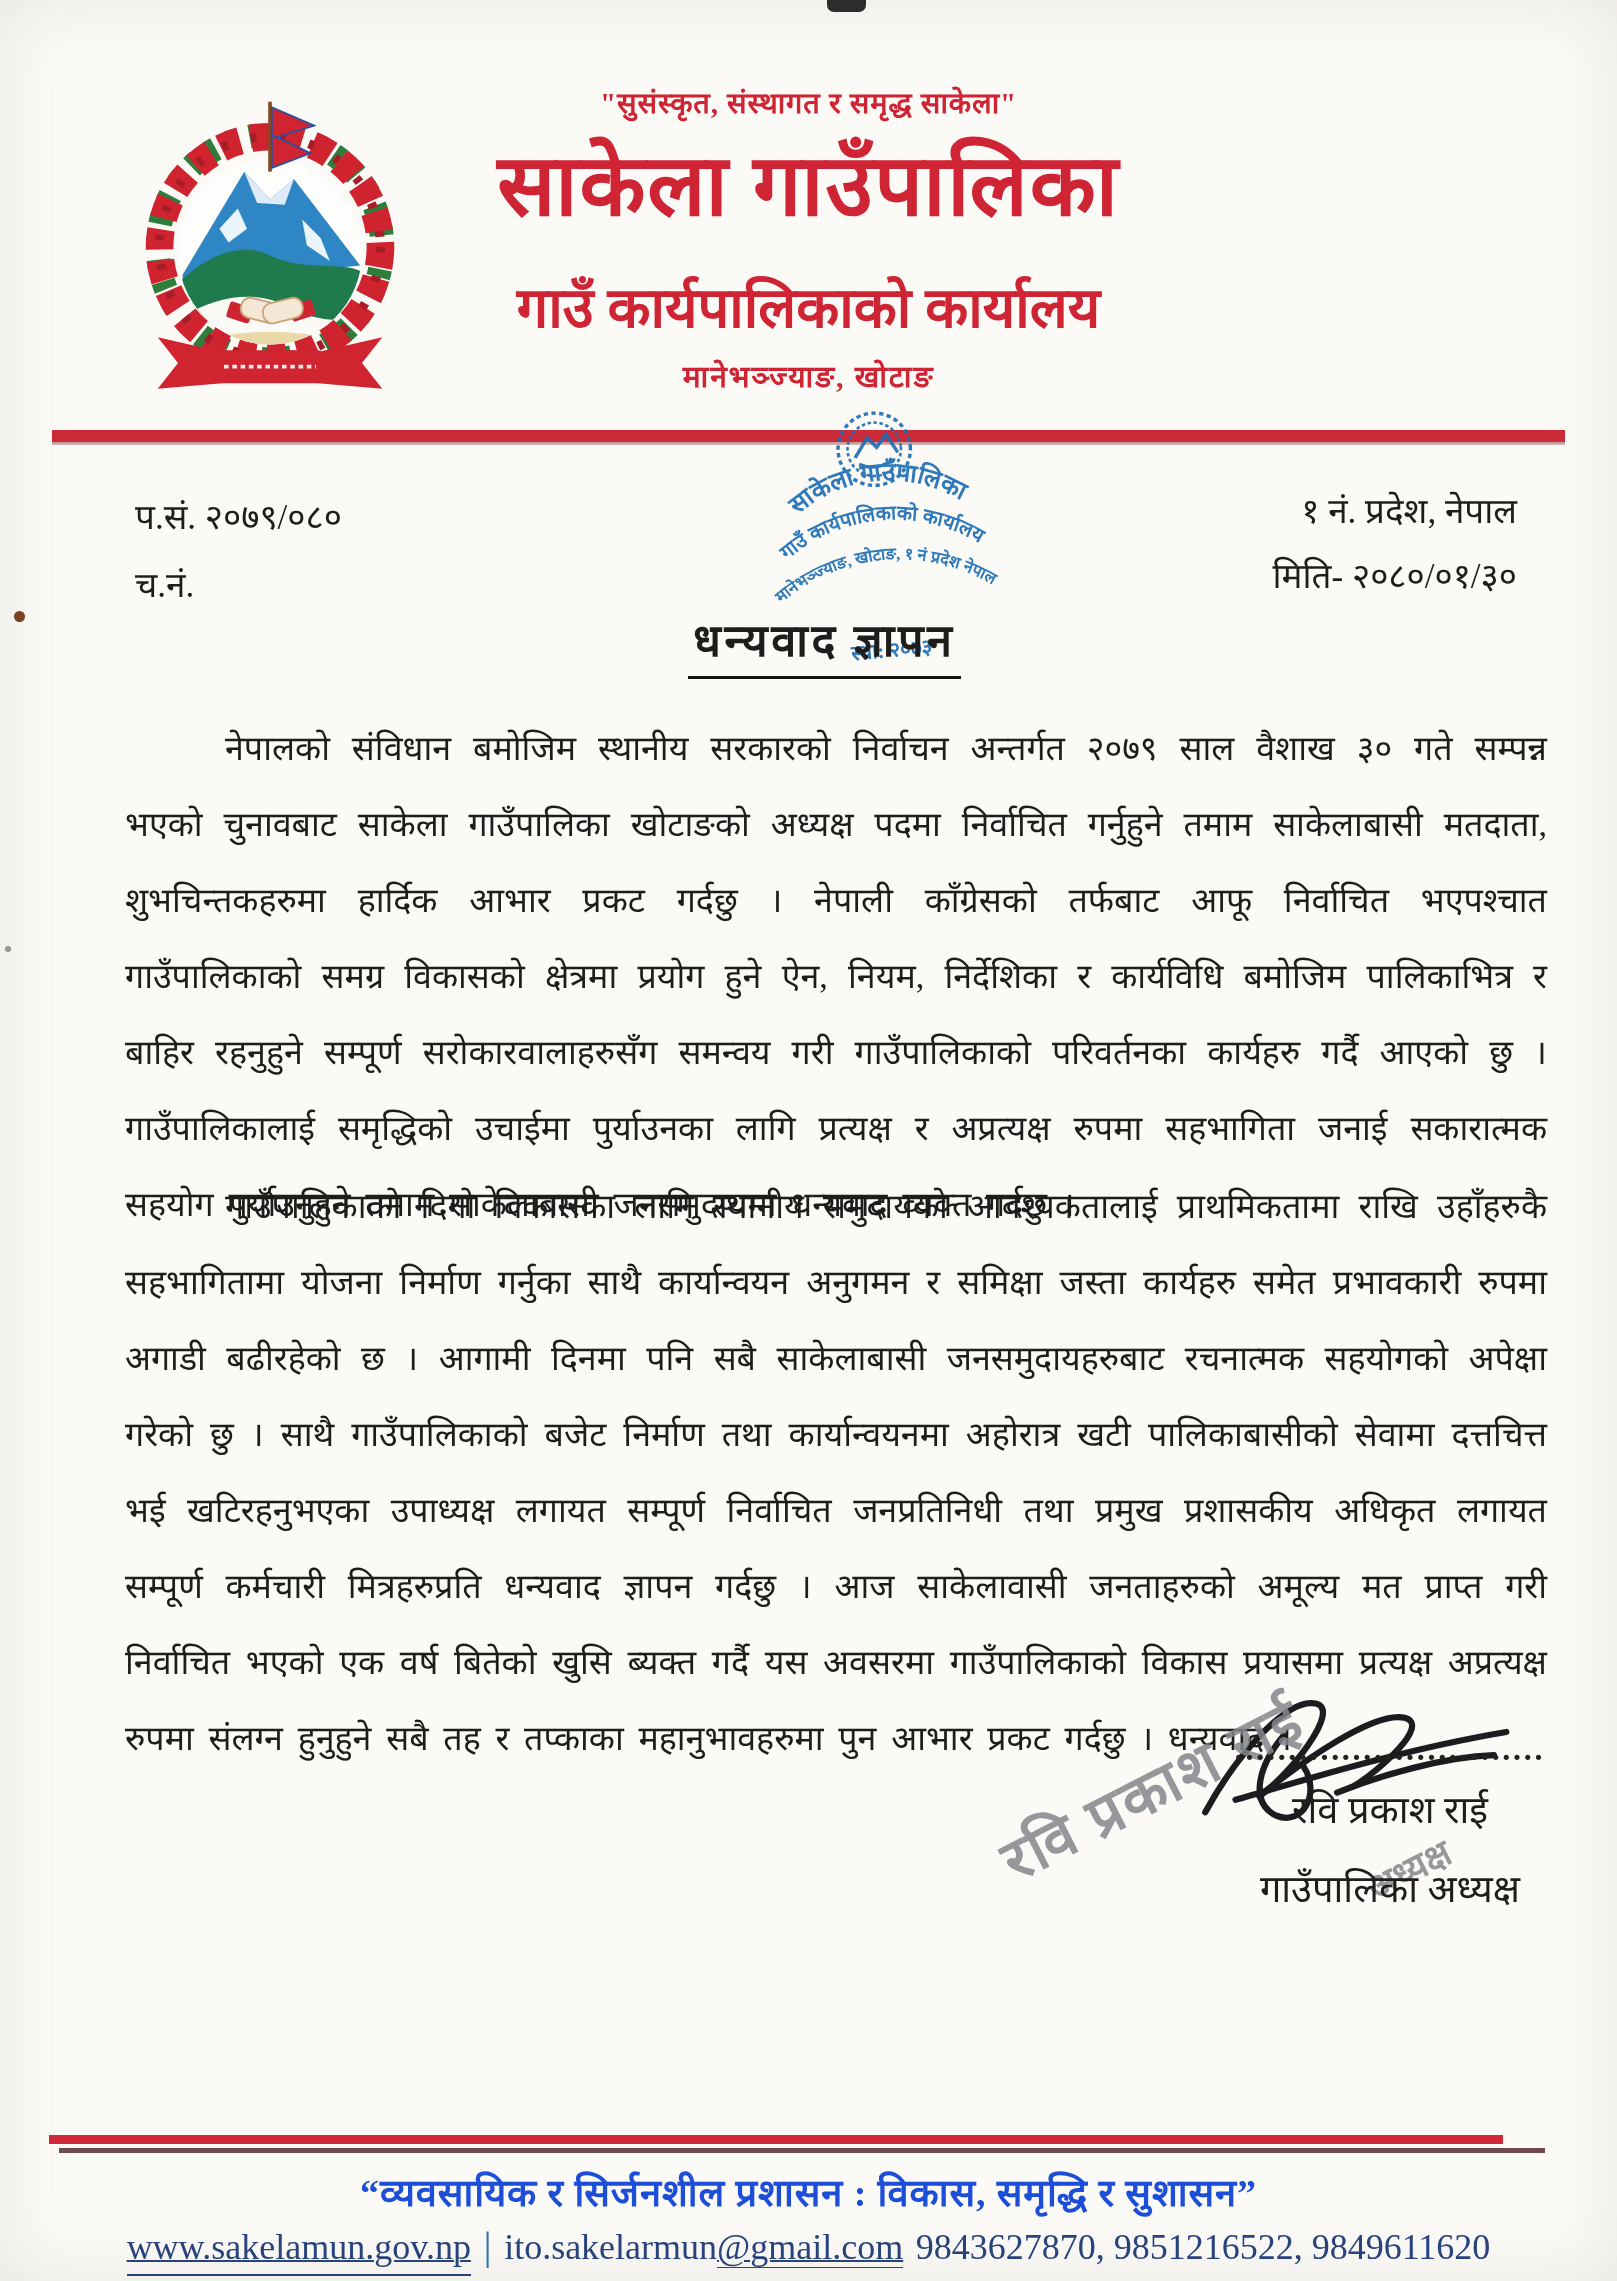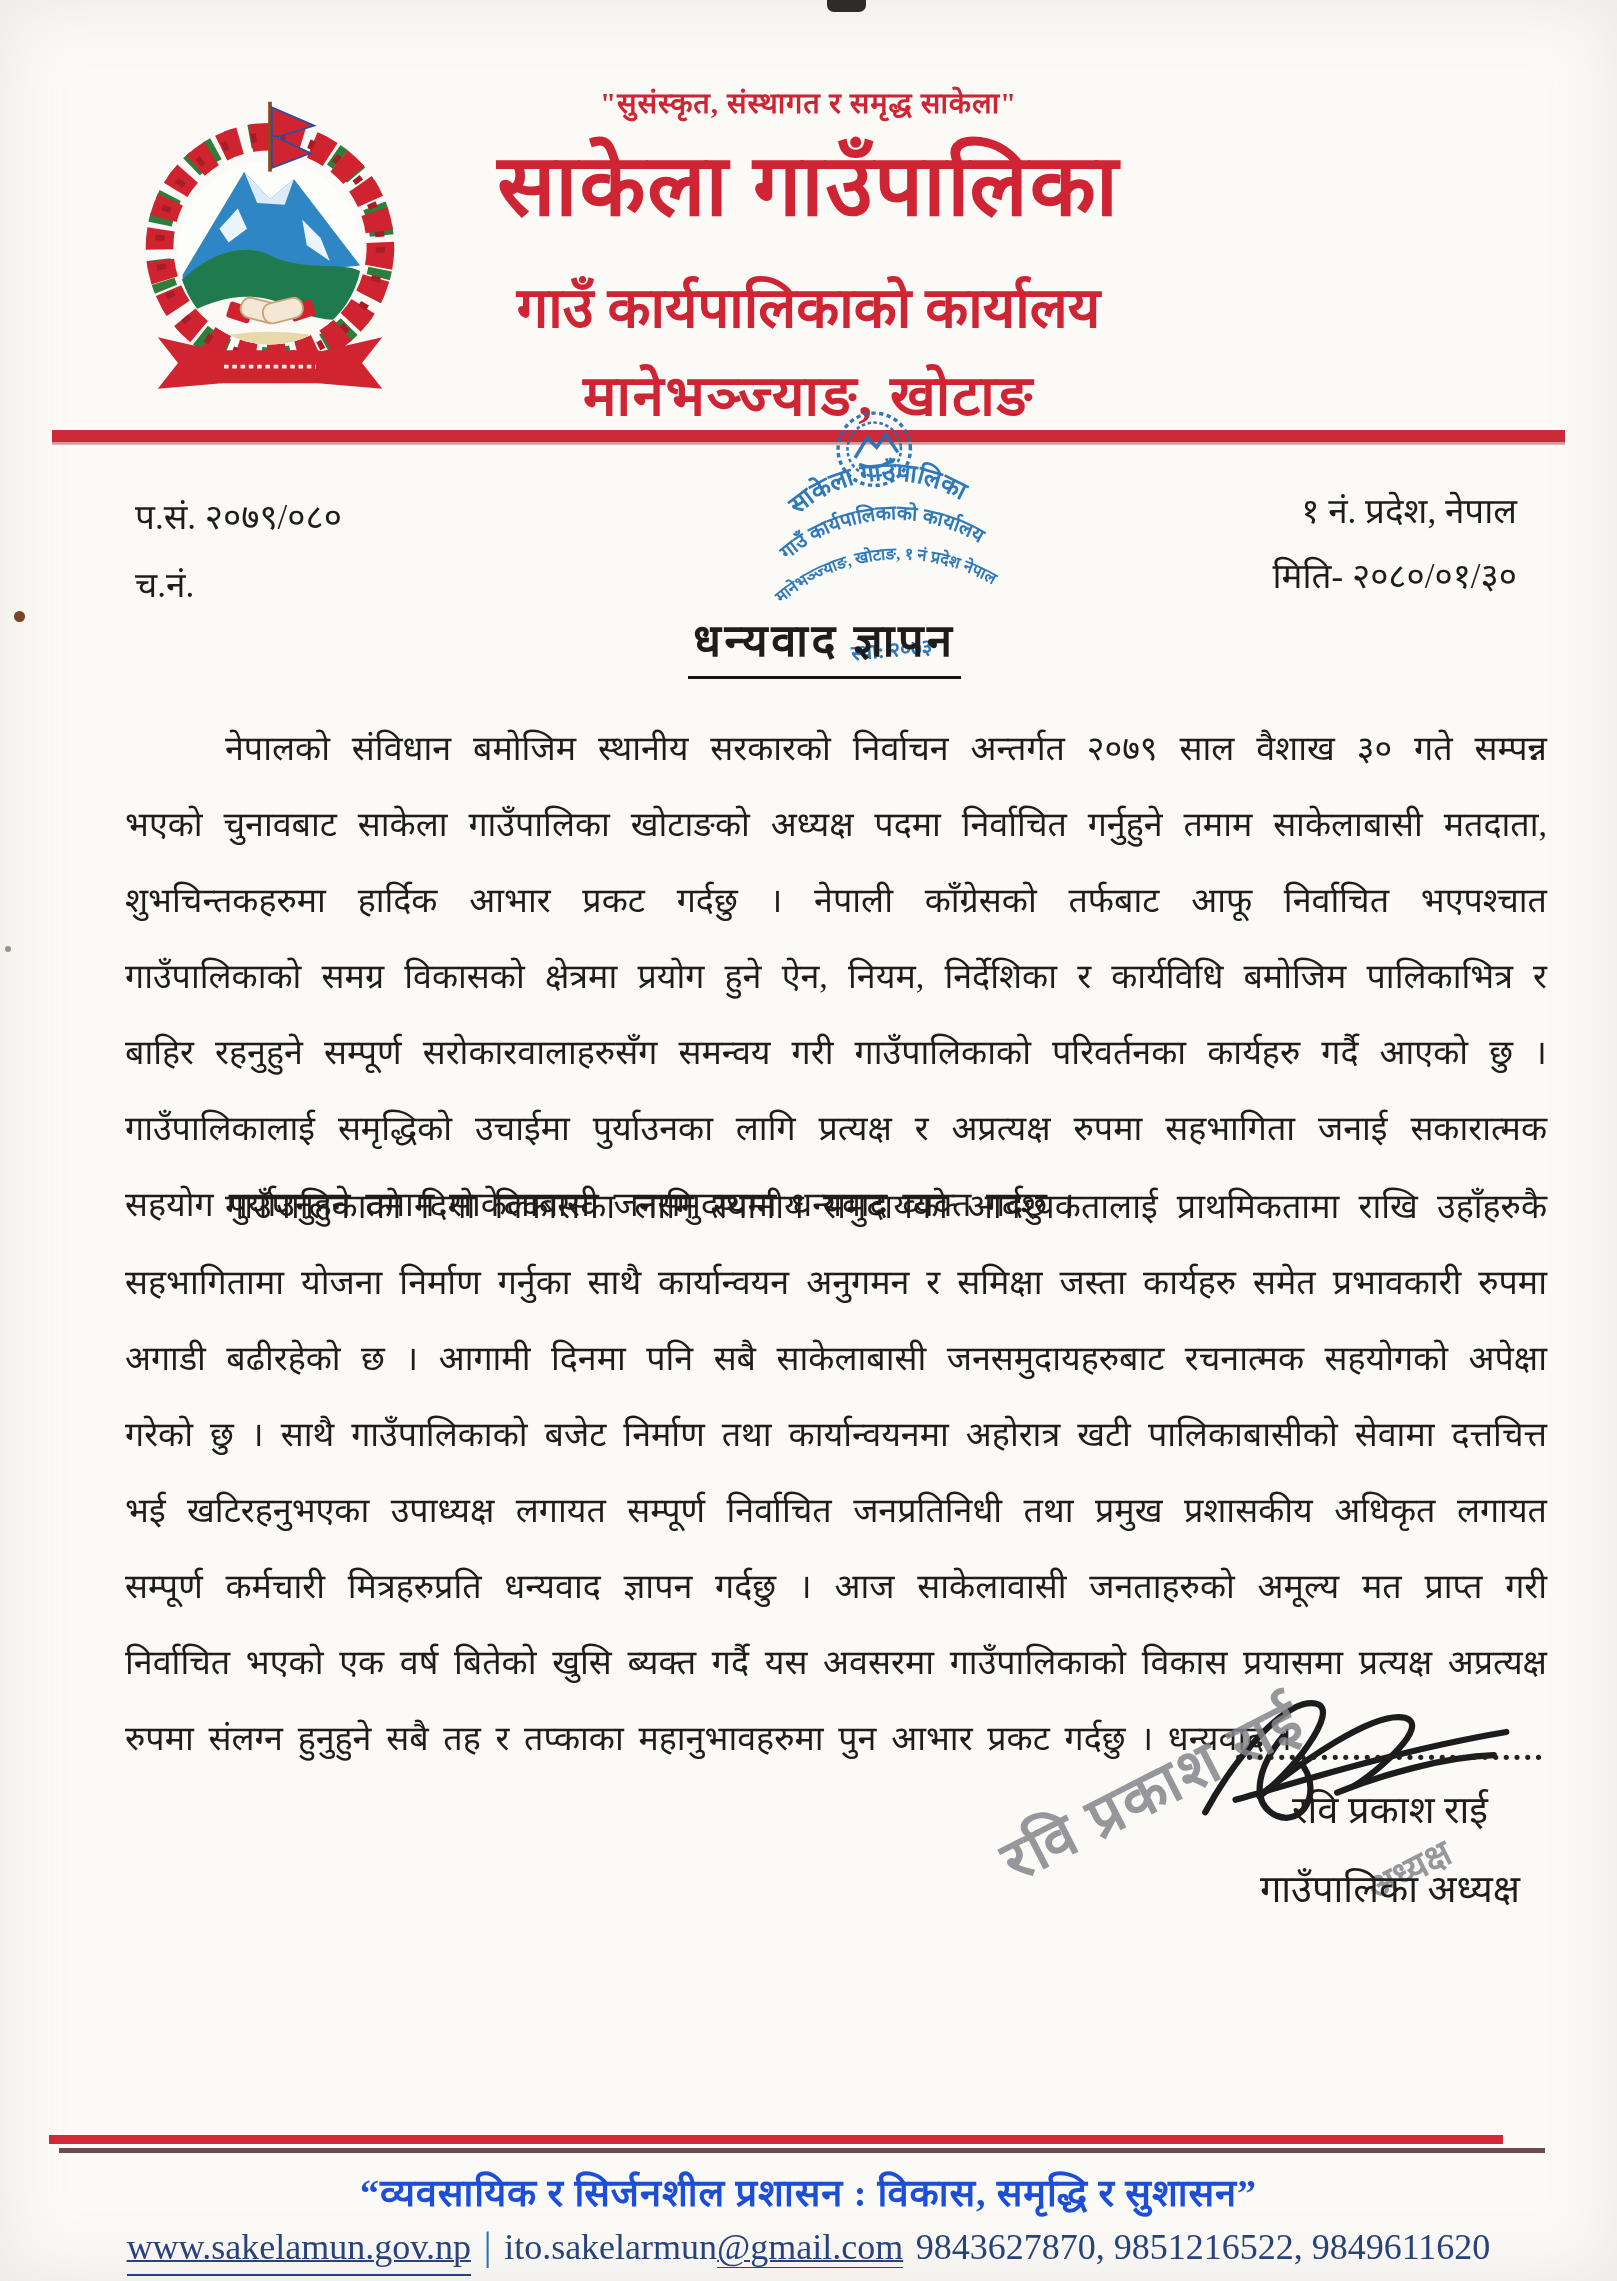--- a/index.html
+++ b/index.html
@@ -12,21 +12,21 @@
     font-family:"Liberation Serif","DejaVu Serif",serif;
     color:#1e1d1b;
     box-shadow:inset 0 0 71px rgba(160,150,140,.18);
   }
   .abs{position:absolute;}
   .center{left:0;right:0;text-align:center;}
   .red{color:#cf2433;}
   .hdr-tagline{top:82px;font-size:29px;font-weight:bold;letter-spacing:0.9px;}
   .hdr-title{top:123px;font-size:86px;font-weight:bold;letter-spacing:1.8px;}
   .hdr-subtitle{top:267px;font-size:56px;font-weight:bold;}
-  .hdr-address{top:355px;font-size:56px;font-weight:bold;letter-spacing:1.8px;}
+  .hdr-address{top:355px;font-size:30px;font-weight:bold;letter-spacing:1.8px;}
   .hdr-rule{top:430px;left:52px;right:52px;height:11.6px;background:#cb2a39;box-shadow:0 2.7px 0 rgba(140,40,50,.45);}
   .logo{left:132px;top:89px;width:276px;height:307px;}
   .refblock{left:135px;font-size:35px;}
   .ref1{top:492px;}
   .ref2{top:560px;}
   .rightblock{right:100px;text-align:right;font-size:35px;}
   .prov{top:486px;}
   .date{top:551px;}
   .stamp{left:732px;top:399px;width:299px;height:267px;transform:rotate(-5deg);opacity:.92;}
   .heading-wrap{top:608px;padding-left:32px;}

